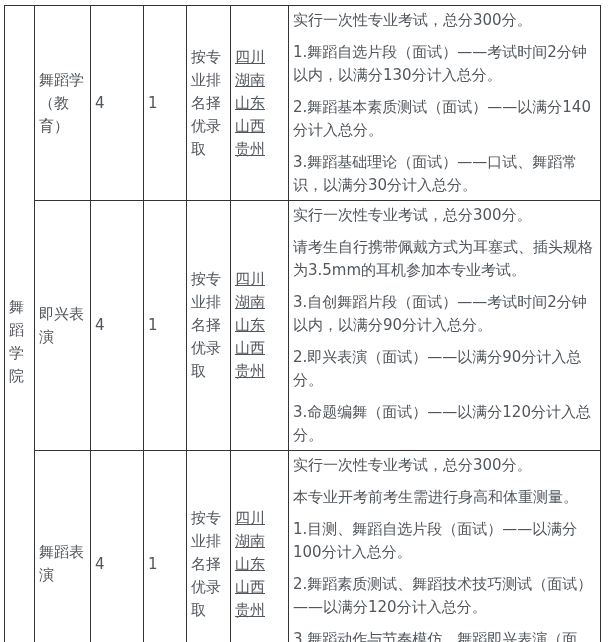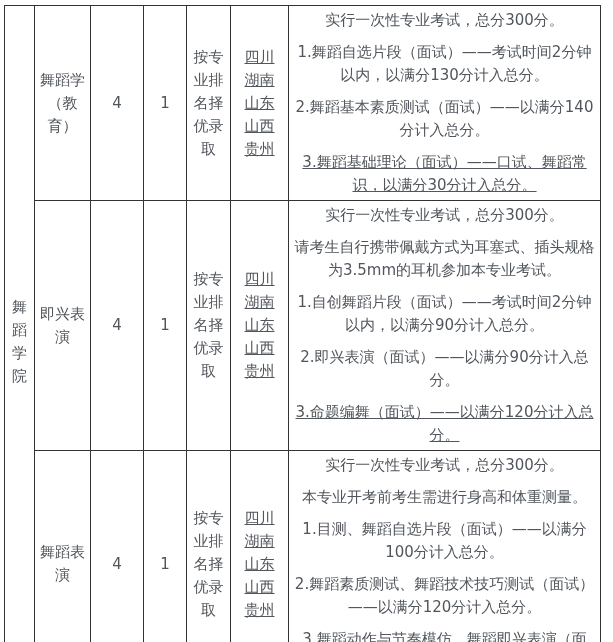--- a/index.html
+++ b/index.html
@@ -13,35 +13,35 @@
     table-layout:fixed;
     margin:5px 0 0 4px;
     background:#ffffff;
   }
   table.adm td{
     border:1px solid #333333;
     vertical-align:middle;
     font-size:15px;
     line-height:23px;
     padding:3px 4px;
-    text-align:center;
+    text-align:left;
     overflow:hidden;
   }
   td.college{
     word-break:break-all;
     line-height:26px;
     padding:2px 4px;
   }
   td.major{word-break:break-all;padding-left:6px;font-family:Liberation Serif, serif;}
   td.rule{word-break:break-all;padding-left:6px;}
   td.prov{word-break:break-all;padding-left:6px;text-decoration:underline;}
   td.num{padding-left:6px;}
   td.desc{padding:4px 6px;line-height:22px;}
   td.desc p{margin:0 0 9px 0;}
-  td.desc p:last-child{margin-bottom:0;text-decoration:underline;}
+  td.desc p:last-child{margin-bottom:0;}
   tr.r1{height:188px;}
   tr.r2{height:221px;}
   tr.r3{height:214px;}
 </style>
 </head>
 <body>
 
 <table class="adm">
   <colgroup>
     <col style="width:30px">
@@ -69,21 +69,21 @@
     </tr>
     <tr class="r2">
       <td class="major">即兴表演</td>
       <td class="num">4</td>
       <td class="num">1</td>
       <td class="rule">按专业排名择优录取</td>
       <td class="prov">四川 湖南 山东 山西 贵州</td>
       <td class="desc">
           <p>实行一次性专业考试，总分300分。</p>
           <p>请考生自行携带佩戴方式为耳塞式、插头规格为3.5mm的耳机参加本专业考试。</p>
-          <p>1.自创舞蹈片段（面试）——考试时间2分钟以内，以满分90分计入总分。</p>
+          <p>3.自创舞蹈片段（面试）——考试时间2分钟以内，以满分90分计入总分。</p>
           <p>2.即兴表演（面试）——以满分90分计入总分。</p>
           <p>3.命题编舞（面试）——以满分120分计入总分。</p>
         </td>
     </tr>
     <tr class="r3">
       <td class="major">舞蹈表演</td>
       <td class="num">4</td>
       <td class="num">1</td>
       <td class="rule">按专业排名择优录取</td>
       <td class="prov">四川 湖南 山东 山西 贵州</td>

